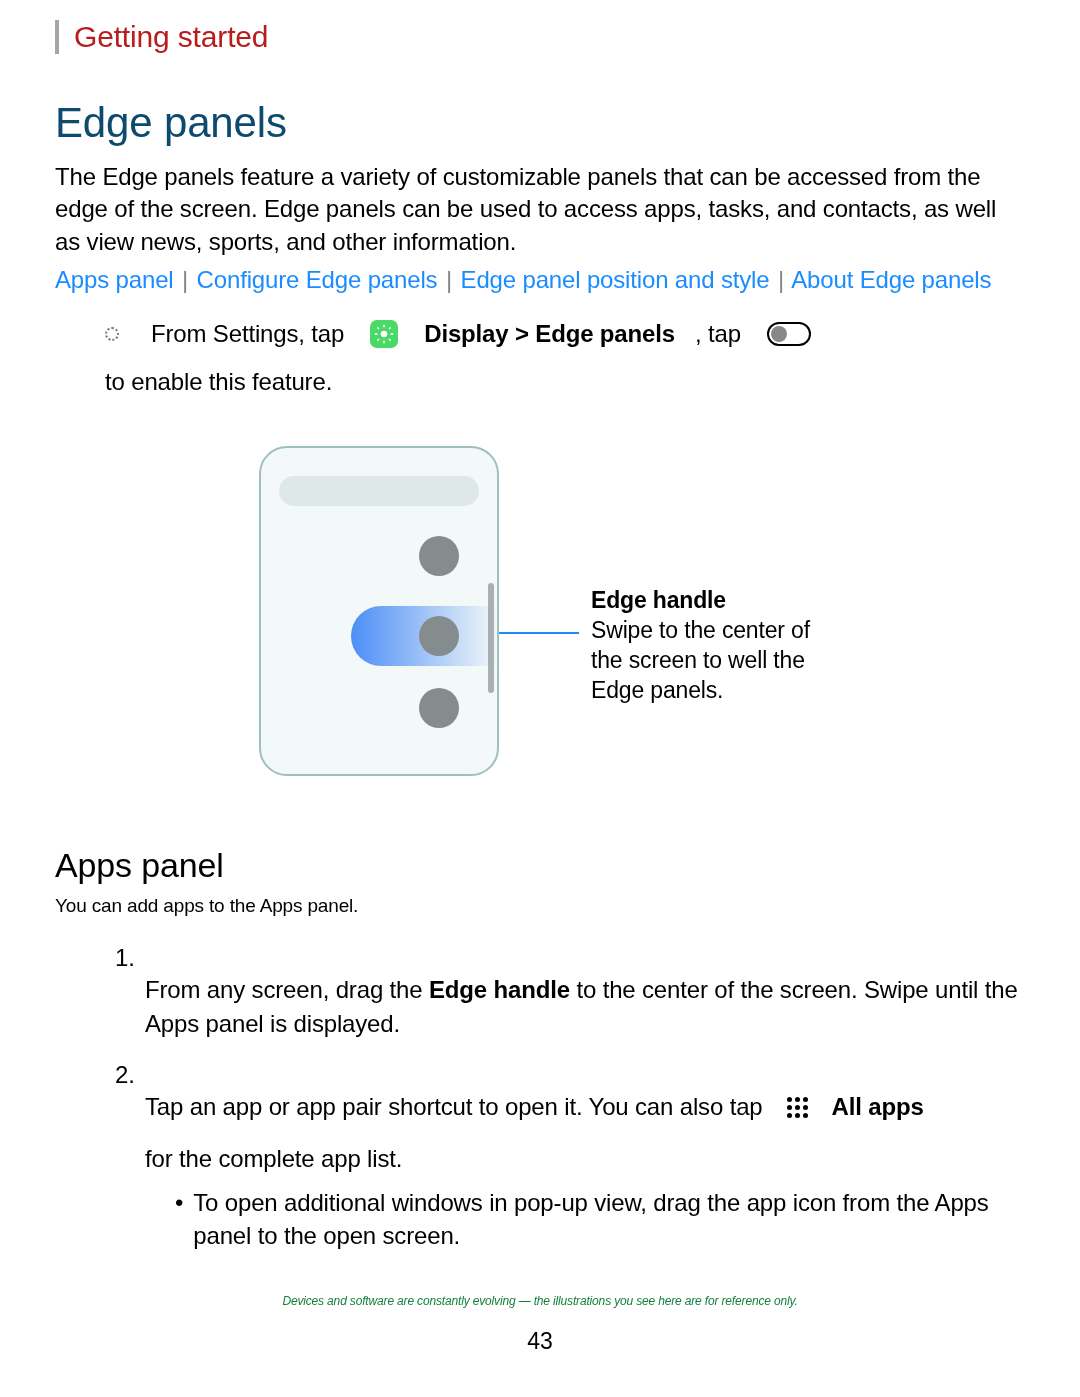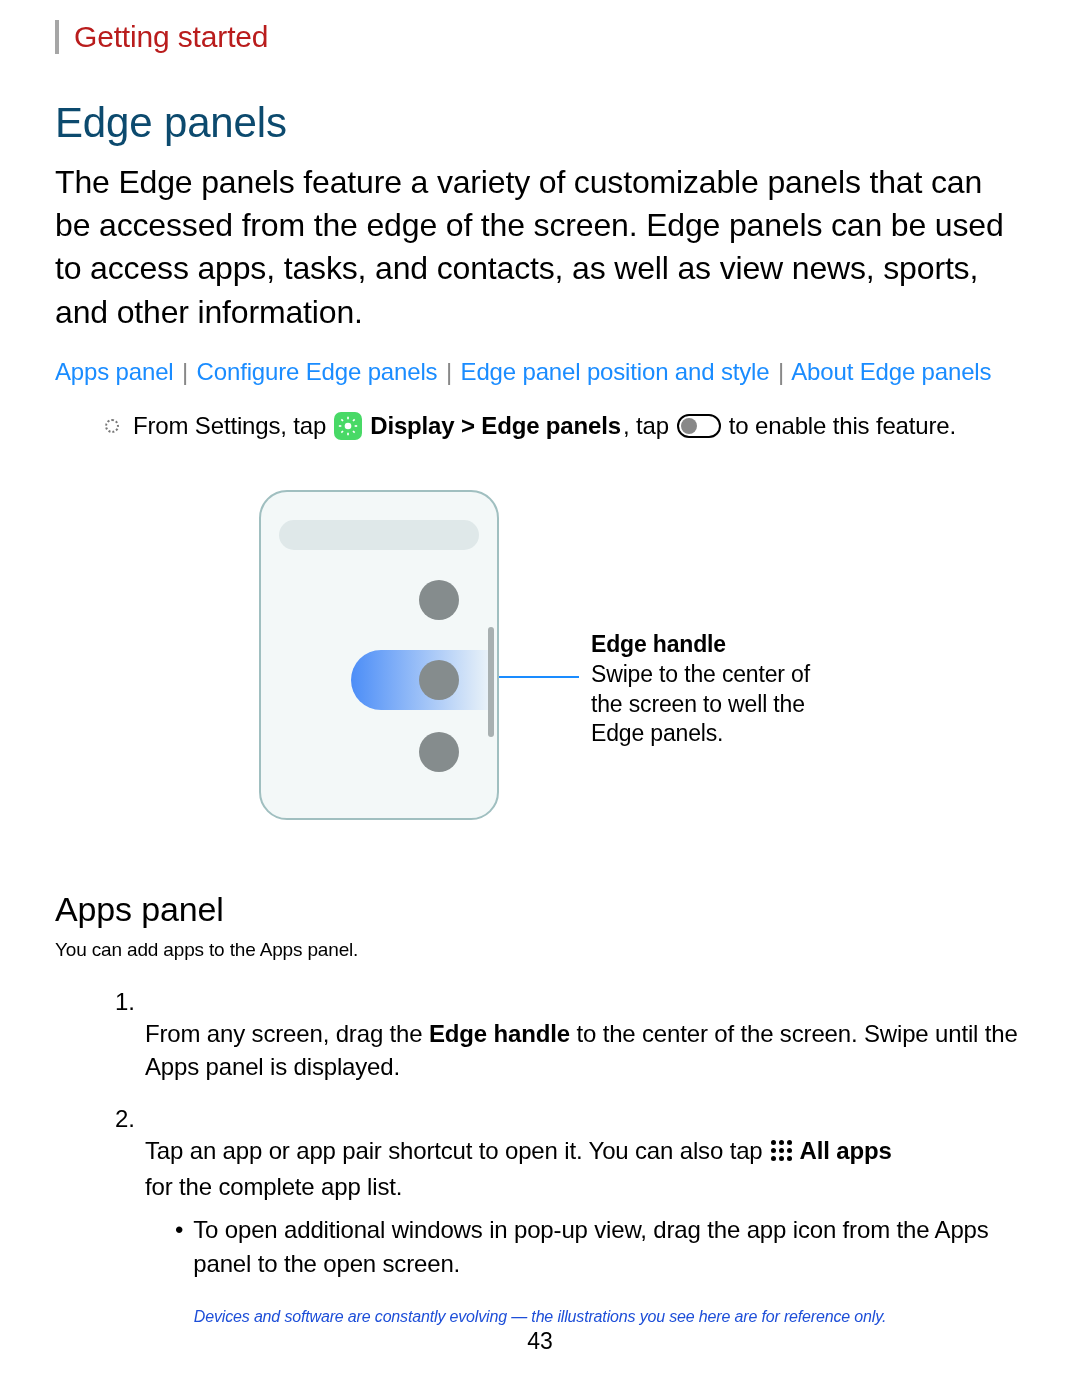--- a/index.html
+++ b/index.html
@@ -23,39 +23,39 @@
     color: #b91c1c;
     font-weight: 400;
   }
   .main-heading {
     font-size: 42px;
     color: #0c4a6e;
     font-weight: 400;
     margin-bottom: 14px;
   }
   .intro {
-    font-size: 32px;
+    font-size: 24px;
     line-height: 1.35;
-    margin-bottom: 24px;
+    margin-bottom: 8px;
   }
   .link-row {
     font-size: 24px;
     color: #1a8cff;
     margin-bottom: 26px;
   }
   .link-row a { color: #1a8cff; text-decoration: none; }
   .link-sep { color: #888; margin: 0 2px; }
   .instruction-row {
     display: flex;
     align-items: center;
     flex-wrap: wrap;
     font-size: 24px;
     margin-left: 50px;
     margin-bottom: 50px;
-    gap: 2px;
+    gap: 20px;
   }
   .bullet-dotted {
     width: 14px; height: 14px;
     border: 2px dotted #777;
     border-radius: 50%;
     margin-right: 12px;
     flex-shrink: 0;
   }
   .display-icon {
     width: 28px; height: 28px;
@@ -176,21 +176,21 @@
     margin-left: 60px;
     font-size: 24px;
     line-height: 1.4;
   }
   .step {
     display: flex;
     margin-bottom: 18px;
   }
   .step-num { min-width: 30px; }
   .step-body { flex: 1; margin-top: 32px; }
-  .inline-flex { display:inline-flex; align-items:center; flex-wrap:wrap; gap:2px; }
+  .inline-flex { display:inline-flex; align-items:center; flex-wrap:wrap; gap:18px; }
   .dots-icon {
     display: inline-grid;
     grid-template-columns: repeat(3, 5px);
     grid-template-rows: repeat(3, 5px);
     gap: 3px;
     margin: 0 6px;
     vertical-align: middle;
   }
   .dots-icon span { width:5px; height:5px; background:#000; border-radius:50%; }
   .sub-bullet {
@@ -199,24 +199,24 @@
     margin-top: 10px;
   }
   .sub-bullet-mark { margin-right: 10px; }
   .footer {
     position: absolute;
     bottom: 42px;
     left: 0; right: 0;
     text-align: center;
   }
   .footer-note {
-    font-size: 16px;
+    font-size: 12px;
     font-style: italic;
-    color: #1d4ed8;
-    margin-bottom: 2px;
+    color: #15803d;
+    margin-bottom: 20px;
   }
   .page-num {
     font-size: 23px;
   }
 </style>
 </head>
 <body>
 
 <div class="breadcrumb-wrap">
   <div class="breadcrumb">Getting started</div>

